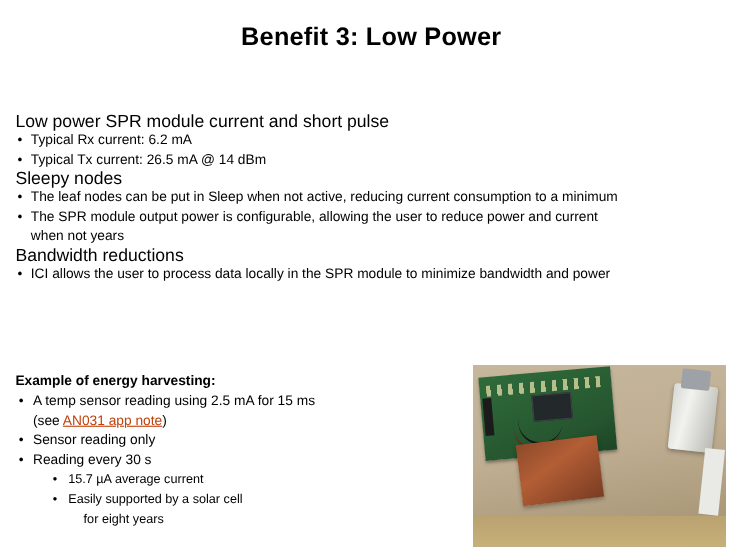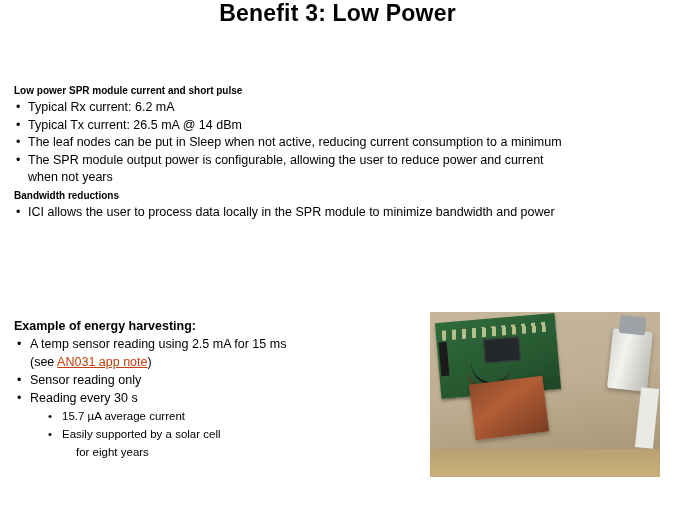--- a/index.html
+++ b/index.html
@@ -16,32 +16,32 @@
   }
   .slide {
     position: relative;
     width: 675px;
     height: 506px;
   }
   .slide-title {
     text-align: center;
     font-size: 23px;
     font-weight: bold;
-    margin-top: 0;
+    margin-top: 20px;
     letter-spacing: 0.2px;
   }
   .body-area {
     position: absolute;
     top: 82px;
     left: 14px;
     width: 648px;
   }
   .heading {
-    font-size: 10px;
-    font-weight: bold;
+    font-size: 16px;
+    font-weight: normal;
     line-height: 17px;
     margin: 0;
   }
   .bullet {
     font-size: 12.5px;
     line-height: 17.5px;
     margin: 0;
     padding-left: 14px;
     position: relative;
   }
@@ -221,20 +221,21 @@
 <div class="slide">
 
   <div class="slide-title">Benefit 3: Low Power</div>
 
   <div class="body-area">
 
     <div class="heading">Low power SPR module current and short pulse</div>
     <div class="bullet">Typical Rx current: 6.2 mA</div>
     <div class="bullet">Typical Tx current: 26.5 mA @ 14 dBm</div>
 
+    <div class="heading">Sleepy nodes</div>
     <div class="bullet">The leaf nodes can be put in Sleep when not active, reducing current consumption to a minimum</div>
 
     <div class="bullet">The SPR module output power is configurable, allowing the user to reduce power and current</div>
     <div style="padding-left:14px;font-size:12.5px;line-height:17.5px;">when not years</div>
 
     <div class="heading">Bandwidth reductions</div>
     <div class="bullet">ICI allows the user to process data locally in the SPR module to minimize bandwidth and power</div>
 
   </div>
 

